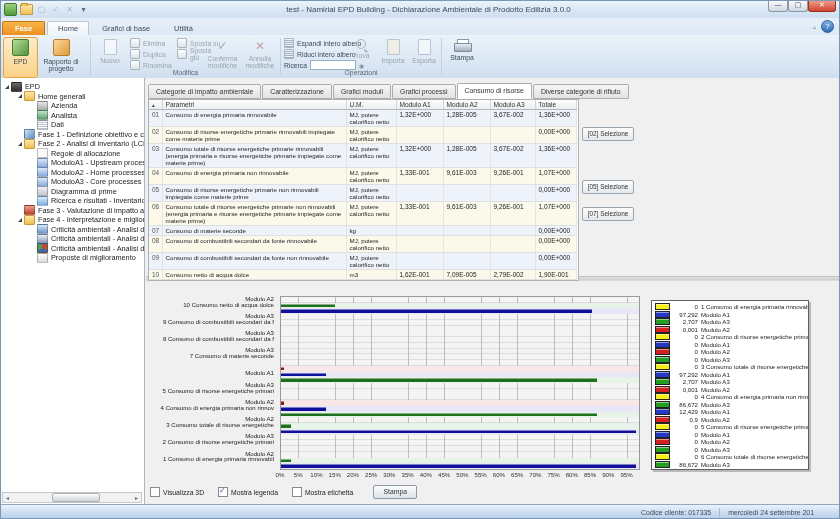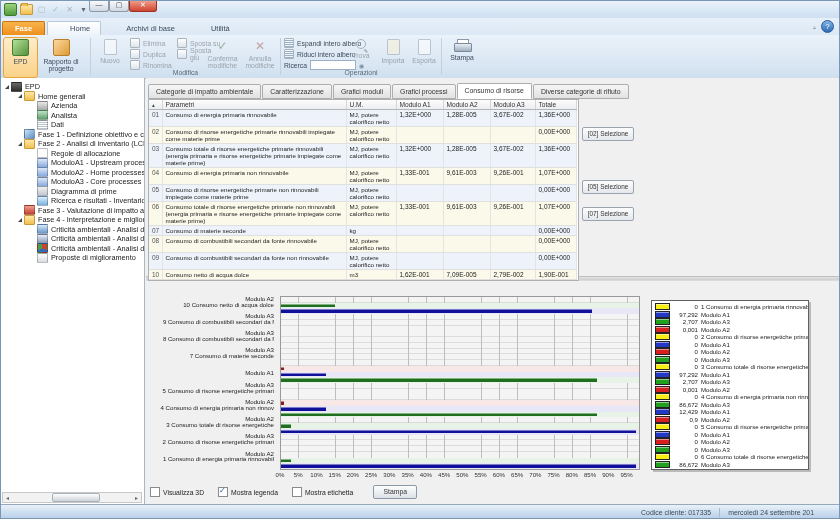--- a/index.html
+++ b/index.html
@@ -19,21 +19,21 @@
   .qa-folder:before{content:"";position:absolute;left:0;top:-2px;width:5px;height:2px;background:#f0c051;border:1px solid #c89a3a;border-bottom:none;border-radius:1px 1px 0 0;}
   .qa-dis{color:#aab4bd;}
   #title-text{flex:1;text-align:center;color:#3c4a5a;white-space:nowrap;overflow:hidden;}
   #winbtns{display:flex;margin-right:4px;margin-top:-6px;}
   .wbtn{width:18px;height:11px;border:1px solid #8a98a8;border-top:none;background:linear-gradient(#fdfdfd,#cfd8e2);
         border-radius:0 0 3px 3px;font-size:7px;line-height:9px;text-align:center;color:#445;}
   .wbtn.close{background:linear-gradient(#f2a490,#cf4432);color:#fff;border-color:#9a3020;width:26px;}
 
   
   #tabrow{position:absolute;left:0;top:18px;width:100%;height:17px;background:linear-gradient(#e7f0f9,#dce8f5);display:flex;align-items:flex-end;}
-  .rtab{padding:2px 10px 2px 22px;font-size:7.5px;color:#3c4a5a;margin-left:2px;border:1px solid transparent;border-bottom:none;border-radius:2px 2px 0 0;}
+  .rtab{padding:2px 10px 2px 10px;font-size:7.5px;color:#3c4a5a;margin-left:2px;border:1px solid transparent;border-bottom:none;border-radius:2px 2px 0 0;}
   .rtab.file{background:linear-gradient(#f7b54a,#ef8f1e);color:#fff;border-color:#c87612;font-weight:bold;padding:2px 12px;}
   .rtab.active{background:linear-gradient(#fdfefe,#eef4fa);border-color:#b9c8d8;}
   #helpzone{position:absolute;right:6px;top:20px;display:flex;gap:5px;align-items:center;}
   .caret-up{font-size:6px;color:#67offline;color:#677;}
   .help-btn{width:11px;height:11px;border-radius:50%;background:linear-gradient(#7fb4e8,#2d6bb4);color:#fff;font-size:8px;line-height:11px;text-align:center;border:1px solid #2a5a94;}
 
   
   #ribbon{position:absolute;left:0;top:35px;width:100%;height:43px;
     background:linear-gradient(#eaf2fa,#d9e6f3 70%,#cfdfee);border-bottom:1px solid #b8c6d9;}
   .rsep{position:absolute;top:3px;bottom:3px;width:1px;background:#c3d0e0;}
@@ -151,31 +151,32 @@
 
 <div id="titlebar">
   <div id="qat">
     <div class="qa qa-app"></div>
     <div class="qa-folder"></div>
     <div class="qa qa-dis">▢</div>
     <div class="qa qa-dis">✓</div>
     <div class="qa qa-dis">✕</div>
     <div class="qa" style="color:#667;">▾</div>
   </div>
+  <div id="title-text">test - Namirial EPD Building - Dichiarazione Ambientale di Prodotto Edilizia 3.0.0</div>
   <div id="winbtns">
     <div class="wbtn">—</div>
     <div class="wbtn">▢</div>
     <div class="wbtn close">✕</div>
   </div>
 </div>
 
 <div id="tabrow">
     <div class="rtab file">Fase</div>
     <div class="rtab active">Home</div>
-    <div class="rtab">Archivi di base</div>
+    <div class="rtab">Grafici di base</div>
     <div class="rtab">Utilità</div>
   </div>
 <div id="helpzone">
   <span class="caret-up">▵</span>
   <div class="help-btn">?</div>
 </div>
 
 <div id="ribbon">
   <div class="rbig selected" style="left:3px;width:33px;">
     <div class="cube green"></div>

